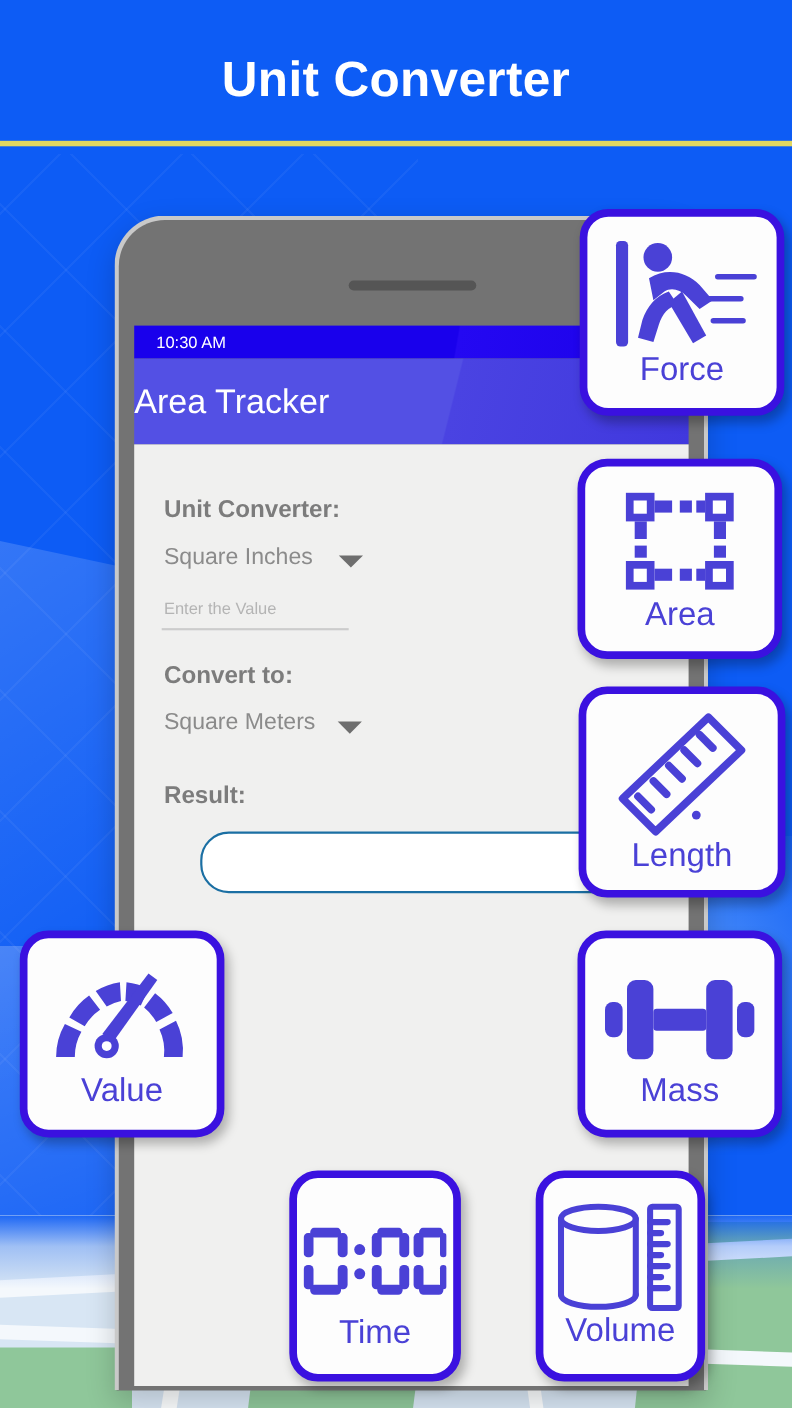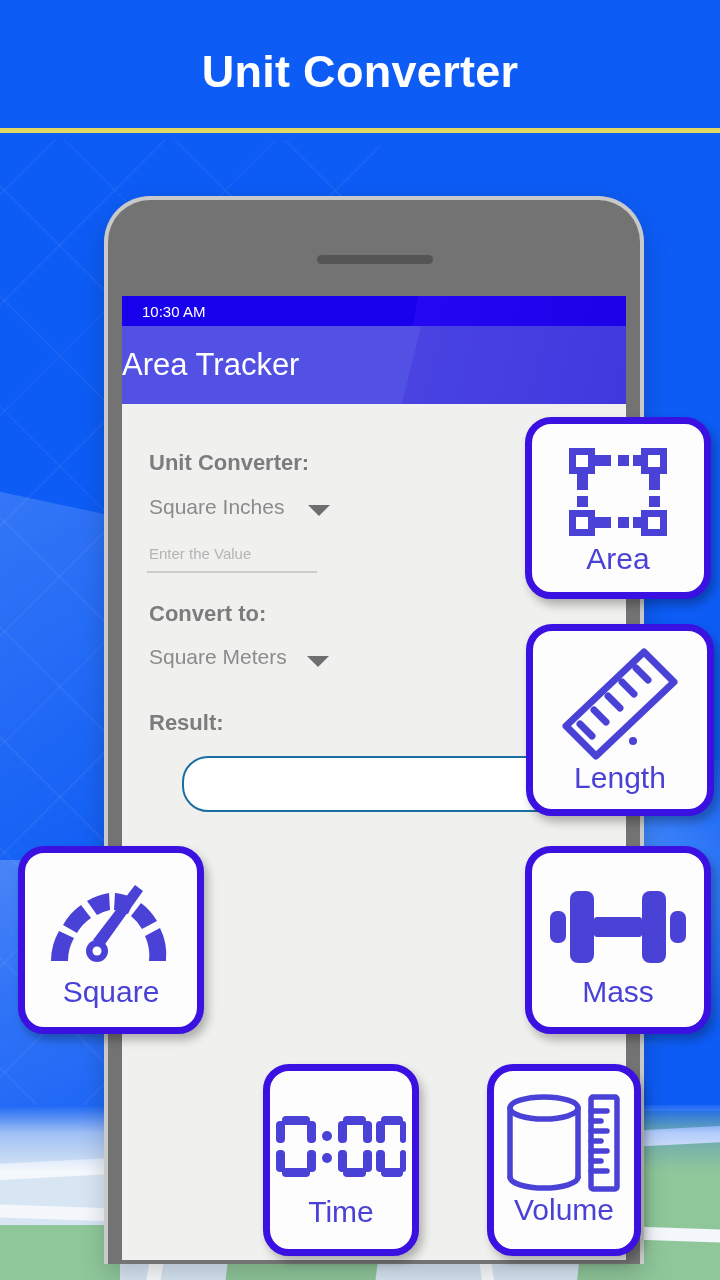--- a/index.html
+++ b/index.html
@@ -143,22 +143,37 @@
       <span class="caret" style="left:185px;top:252px;"></span>
 
       <span class="field-label" style="left:27px;top:306px;">Result:</span>
 
       <div class="result-box" style="left:60px;top:352px;width:430px;height:52px;">
         <span style="position:absolute;left:18px;top:13px;color:#444;font-size:19px;"></span>
       </div>
     </div>
   </div>
 
-
-  <div class="tile" style="left:525px;top:417px;width:186px;height:182px;padding-top:16px;">
+  <div class="tile" style="left:527px;top:190px;width:186px;height:188px;padding-top:16px;">
+    <div class="ico" style="height:108px;">
+      <svg width="140" height="104" viewBox="0 0 140 104">
+        <rect x="10" y="4" width="11" height="96" rx="4" fill="#4a41d6"></rect>
+        <circle cx="48" cy="19" r="13" fill="#4a41d6"></circle>
+        <path d="M40 38 C56 28, 74 32, 86 44 L98 58 L86 66 L74 54 C68 48, 60 46, 54 50 L44 58 Z" fill="#4a41d6"></path>
+        <path d="M58 50 C46 54, 38 64, 34 76 L30 92 L44 96 L49 80 C52 70, 58 64, 66 62 Z" fill="#4a41d6"></path>
+        <path d="M70 50 L92 90 L80 97 L58 60 Z" fill="#4a41d6"></path>
+        <rect x="100" y="34" width="38" height="5" rx="2.5" fill="#4a41d6"></rect>
+        <rect x="92" y="54" width="34" height="5" rx="2.5" fill="#4a41d6"></rect>
+        <rect x="96" y="74" width="32" height="5" rx="2.5" fill="#4a41d6"></rect>
+      </svg>
+    </div>
+    <div class="cap">Force</div>
+  </div>
+
+  <div class="tile" style="left:525px;top:417px;width:186px;height:182px;padding-top:16px;border-radius:27px;">
     <div class="ico" style="height:104px;">
       <svg width="110" height="100" viewBox="0 0 110 100">
         <g fill="#4a41d6">
           <rect x="6" y="6" width="26" height="26"></rect>
             <rect x="78" y="6" width="26" height="26"></rect>
           <rect x="6" y="68" width="26" height="26"></rect>
             <rect x="78" y="68" width="26" height="26"></rect>
           <rect x="13" y="13" width="12" height="12" fill="#ffffff"></rect>
           <rect x="85" y="13" width="12" height="12" fill="#ffffff"></rect>
           <rect x="13" y="75" width="12" height="12" fill="#ffffff"></rect>
@@ -205,21 +220,21 @@
           <path d="M40 18 A60 60 0 0 1 62 10 L63 27 A46 46 0 0 0 50 32 Z"></path>
           <path d="M68 10 A60 60 0 0 1 88 16 L81 31 A46 46 0 0 0 67 27 Z"></path>
           <path d="M94 20 A60 60 0 0 1 110 38 L95 46 A46 46 0 0 0 84 33 Z"></path>
           <path d="M113 45 A60 60 0 0 1 119 78 L102 78 A46 46 0 0 0 98 53 Z"></path>
           <path d="M96 8 L56 64 L46 57 L88 2 Z"></path>
           <circle cx="50" cy="68" r="11"></circle>
           <circle cx="50" cy="68" r="4.5" fill="#ffffff"></circle>
         </g>
       </svg>
     </div>
-    <div class="cap">Square</div>
+    <div class="cap">Value</div>
   </div>
 
   <div class="tile" style="left:525px;top:846px;width:186px;height:188px;padding-top:24px;">
     <div class="ico" style="height:100px;">
       <svg width="136" height="76" viewBox="0 0 136 76">
         <g fill="#4a41d6">
           <rect x="0" y="22" width="16" height="32" rx="7"></rect>
           <rect x="20" y="2" width="24" height="72" rx="8"></rect>
           <rect x="44" y="28" width="48" height="20" rx="3"></rect>
           <rect x="92" y="2" width="24" height="72" rx="8"></rect>

